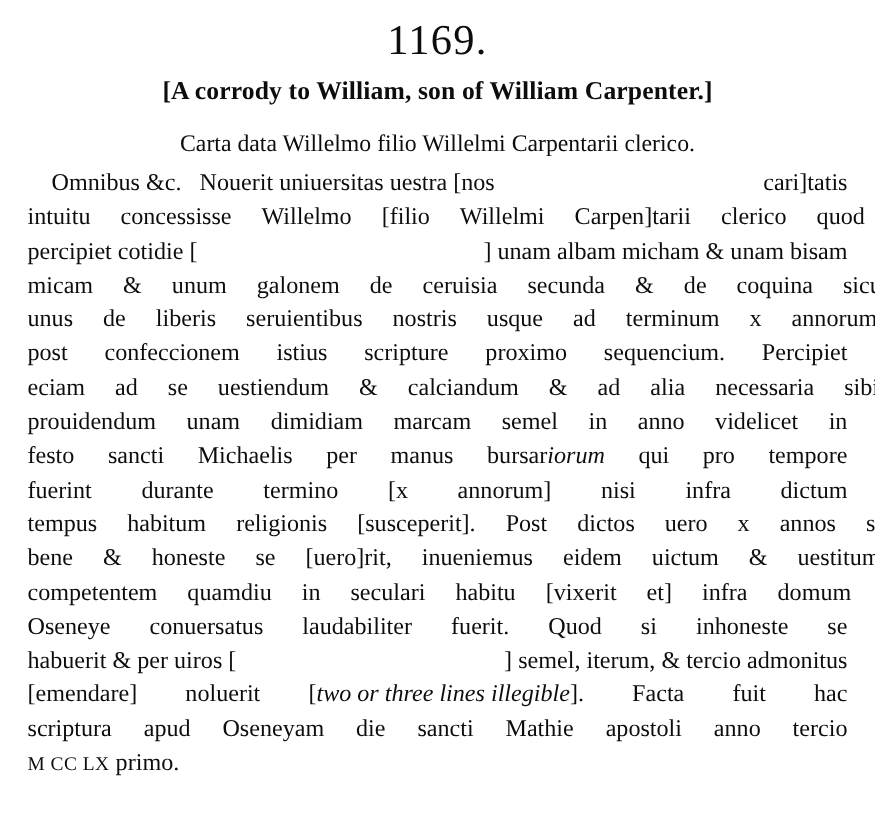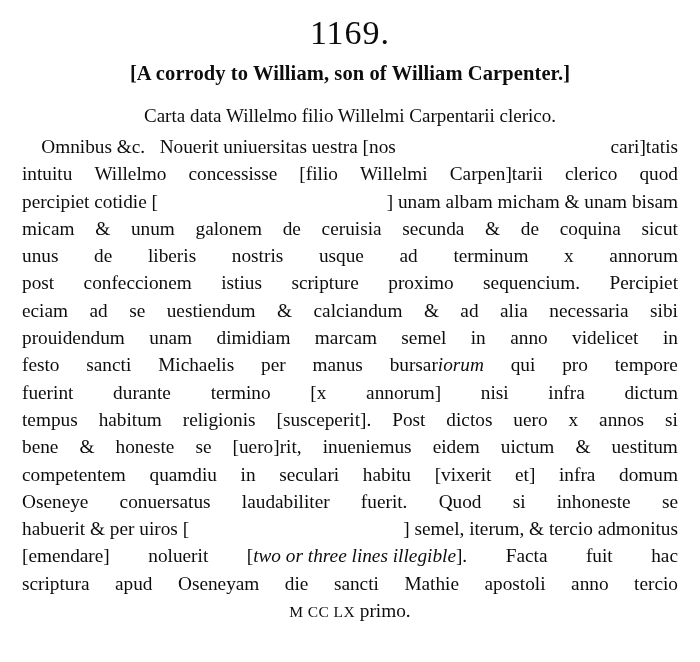--- a/index.html
+++ b/index.html
@@ -50,23 +50,24 @@
     text-justify: inter-word;
     margin: 0;
     padding: 0 4px;
     hyphens: none;
   }
   
   .jline {
     display: flex;
     justify-content: space-between;
     white-space: pre;
+    gap: 24px;
   }
   .jline.last {
-    justify-content: center;
+    justify-content: flex-start;
   }
   .jline > span {
     white-space: pre;
   }
   .smallcaps {
     font-size: 15.5px;
     letter-spacing: 0.4px;
   }
 </style>
 </head>
@@ -75,24 +76,24 @@
 <div class="page">
 
   <div class="entry-number">1169.</div>
 
   <div class="heading">[A corrody to William, son of William Carpenter.]</div>
 
   <div class="subheading">Carta data Willelmo filio Willelmi Carpentarii clerico.</div>
 
   <div class="body-text" id="body-text">
       <div class="jline"><span>    Omnibus &amp;c.   Nouerit uniuersitas uestra [nos</span><span>cari]tatis</span></div>
-      <div class="jline"><span>intuitu</span><span>Willelmo</span><span>concessisse</span><span>[filio</span><span>Willelmi</span><span>Carpen]tarii</span><span>clerico</span><span>quod</span></div>
+      <div class="jline"><span>intuitu</span><span>concessisse</span><span>Willelmo</span><span>[filio</span><span>Willelmi</span><span>Carpen]tarii</span><span>clerico</span><span>quod</span></div>
       <div class="jline"><span>percipiet cotidie [</span><span>] unam albam micham &amp; unam bisam</span></div>
       <div class="jline"><span>micam</span><span>&amp;</span><span>unum</span><span>galonem</span><span>de</span><span>ceruisia</span><span>secunda</span><span>&amp;</span><span>de</span><span>coquina</span><span>sicut</span></div>
-      <div class="jline"><span>unus</span><span>de</span><span>liberis</span><span>nostris</span><span>usque</span><span>ad</span><span>terminum</span><span>x</span><span>annorum</span></div>
+      <div class="jline"><span>unus</span><span>de</span><span>liberis</span><span>seruientibus</span><span>nostris</span><span>usque</span><span>ad</span><span>terminum</span><span>x</span><span>annorum</span></div>
       <div class="jline"><span>post</span><span>confeccionem</span><span>istius</span><span>scripture</span><span>proximo</span><span>sequencium.</span><span>Percipiet</span></div>
       <div class="jline"><span>eciam</span><span>ad</span><span>se</span><span>uestiendum</span><span>&amp;</span><span>calciandum</span><span>&amp;</span><span>ad</span><span>alia</span><span>necessaria</span><span>sibi</span></div>
       <div class="jline"><span>prouidendum</span><span>unam</span><span>dimidiam</span><span>marcam</span><span>semel</span><span>in</span><span>anno</span><span>videlicet</span><span>in</span></div>
       <div class="jline"><span>festo</span><span>sancti</span><span>Michaelis</span><span>per</span><span>manus</span><span>bursar<i>iorum</i></span><span>qui</span><span>pro</span><span>tempore</span></div>
       <div class="jline"><span>fuerint</span><span>durante</span><span>termino</span><span>[x</span><span>annorum]</span><span>nisi</span><span>infra</span><span>dictum</span></div>
       <div class="jline"><span>tempus</span><span>habitum</span><span>religionis</span><span>[susceperit].</span><span>Post</span><span>dictos</span><span>uero</span><span>x</span><span>annos</span><span>si</span></div>
       <div class="jline"><span>bene</span><span>&amp;</span><span>honeste</span><span>se</span><span>[uero]rit,</span><span>inueniemus</span><span>eidem</span><span>uictum</span><span>&amp;</span><span>uestitum</span></div>
       <div class="jline"><span>competentem</span><span>quamdiu</span><span>in</span><span>seculari</span><span>habitu</span><span>[vixerit</span><span>et]</span><span>infra</span><span>domum</span></div>
       <div class="jline"><span>Oseneye</span><span>conuersatus</span><span>laudabiliter</span><span>fuerit.</span><span>Quod</span><span>si</span><span>inhoneste</span><span>se</span></div>
       <div class="jline"><span>habuerit &amp; per uiros [</span><span>] semel, iterum, &amp; tercio admonitus</span></div>

